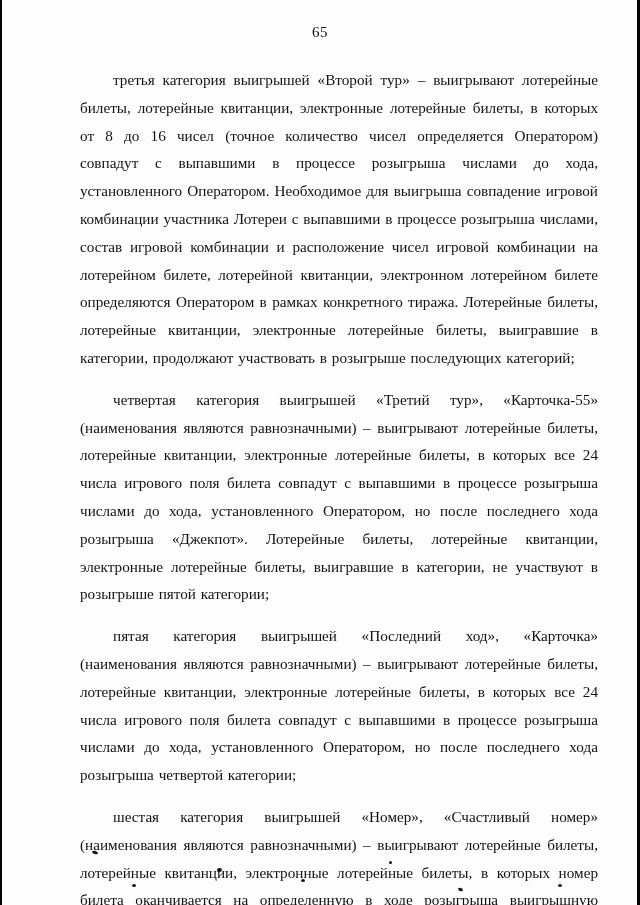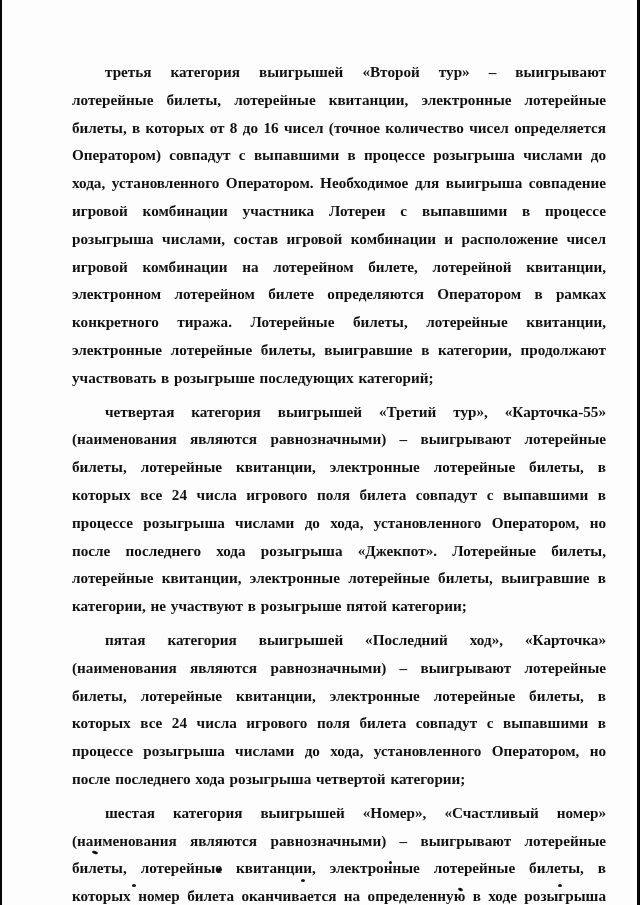--- a/index.html
+++ b/index.html
@@ -37,24 +37,23 @@
     position: absolute;
     top: 52px;
     left: 66px;
     width: 546px;
     font-size: 15.2px;
     line-height: 27.8px;
     text-align: justify;
     word-spacing: 1px;
   }
   .text-block p {
-    margin: 6px;
+    margin: 14px;
     padding: 0;
     text-indent: 33px;
-    font-weight: bold;
   }
   .speck {
     position: absolute;
     background: #141414;
     border-radius: 50%;
   }
   .sp1 { left: 92px;  top: 851px; width: 6px; height: 3px; transform: rotate(14deg); }
   .sp2 { left: 132px; top: 884px; width: 4px; height: 3px; }
   .sp3 { left: 217px; top: 868px; width: 5px; height: 4px; transform: rotate(-10deg); }
   .sp4 { left: 301px; top: 879px; width: 4px; height: 3px; }
@@ -63,20 +62,21 @@
   .sp7 { left: 558px; top: 884px; width: 4px; height: 3px; }
 </style>
 </head>
 <body>
 
 <div class="page">
 
   <div class="edge edge-left"></div>
   <div class="edge edge-right"></div>
 
+  <div class="page-number">65</div>
 
   <div class="text-block">
     <p>третья категория выигрышей «Второй тур» – выигрывают лотерейные билеты, лотерейные квитанции, электронные лотерейные билеты, в которых от 8 до 16 чисел (точное количество чисел определяется Оператором) совпадут с выпавшими в процессе розыгрыша числами до хода, установленного Оператором. Необходимое для выигрыша совпадение игровой комбинации участника Лотереи с выпавшими в процессе розыгрыша числами, состав игровой комбинации и расположение чисел игровой комбинации на лотерейном билете, лотерейной квитанции, электронном лотерейном билете определяются Оператором в рамках конкретного тиража. Лотерейные билеты, лотерейные квитанции, электронные лотерейные билеты, выигравшие в категории, продолжают участвовать в розыгрыше последующих категорий;</p>
     <p>четвертая категория выигрышей «Третий тур», «Карточка-55» (наименования являются равнозначными) – выигрывают лотерейные билеты, лотерейные квитанции, электронные лотерейные билеты, в которых все 24 числа игрового поля билета совпадут с выпавшими в процессе розыгрыша числами до хода, установленного Оператором, но после последнего хода розыгрыша «Джекпот». Лотерейные билеты, лотерейные квитанции, электронные лотерейные билеты, выигравшие в категории, не участвуют в розыгрыше пятой категории;</p>
     <p>пятая категория выигрышей «Последний ход», «Карточка» (наименования являются равнозначными) – выигрывают лотерейные билеты, лотерейные квитанции, электронные лотерейные билеты, в которых все 24 числа игрового поля билета совпадут с выпавшими в процессе розыгрыша числами до хода, установленного Оператором, но после последнего хода розыгрыша четвертой категории;</p>
     <p>шестая категория выигрышей «Номер», «Счастливый номер» (наименования являются равнозначными) – выигрывают лотерейные билеты, лотерейные квитанции, электронные лотерейные билеты, в которых номер билета оканчивается на определенную в ходе розыгрыша выигрышную комбинацию цифр (последние цифры выпавших чисел в ходах и (или) турах, установленных Оператором, или невыпавших чисел). Необходимое для выигрыша совпадение игровой комбинации участника Лотереи с выпавшими в процессе розыгрыша числами, состав игровой</p>
   </div>
 
   <span class="speck sp1"></span>
   <span class="speck sp2"></span>

